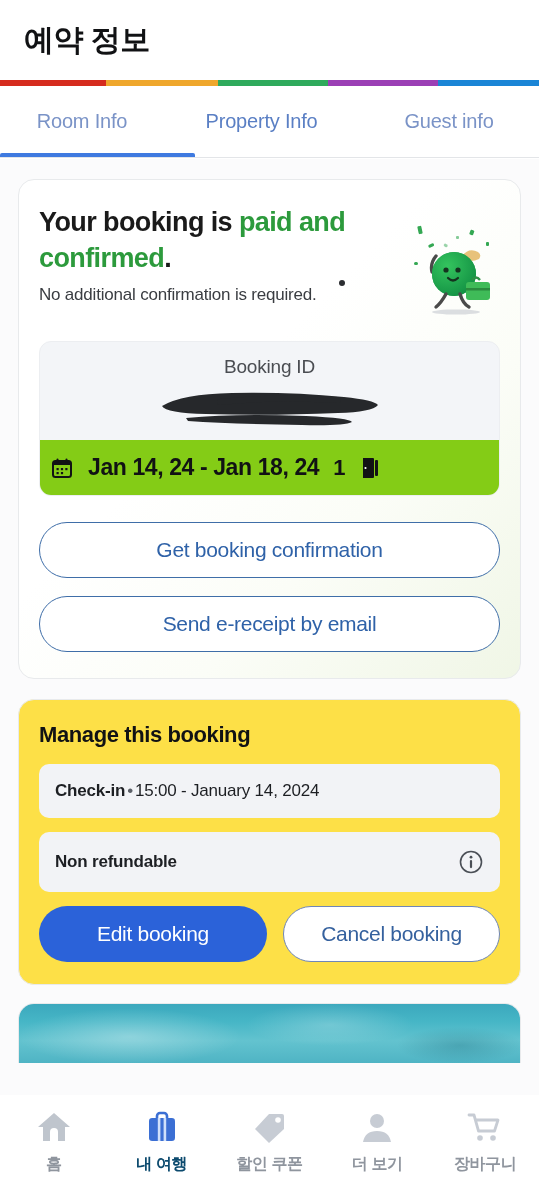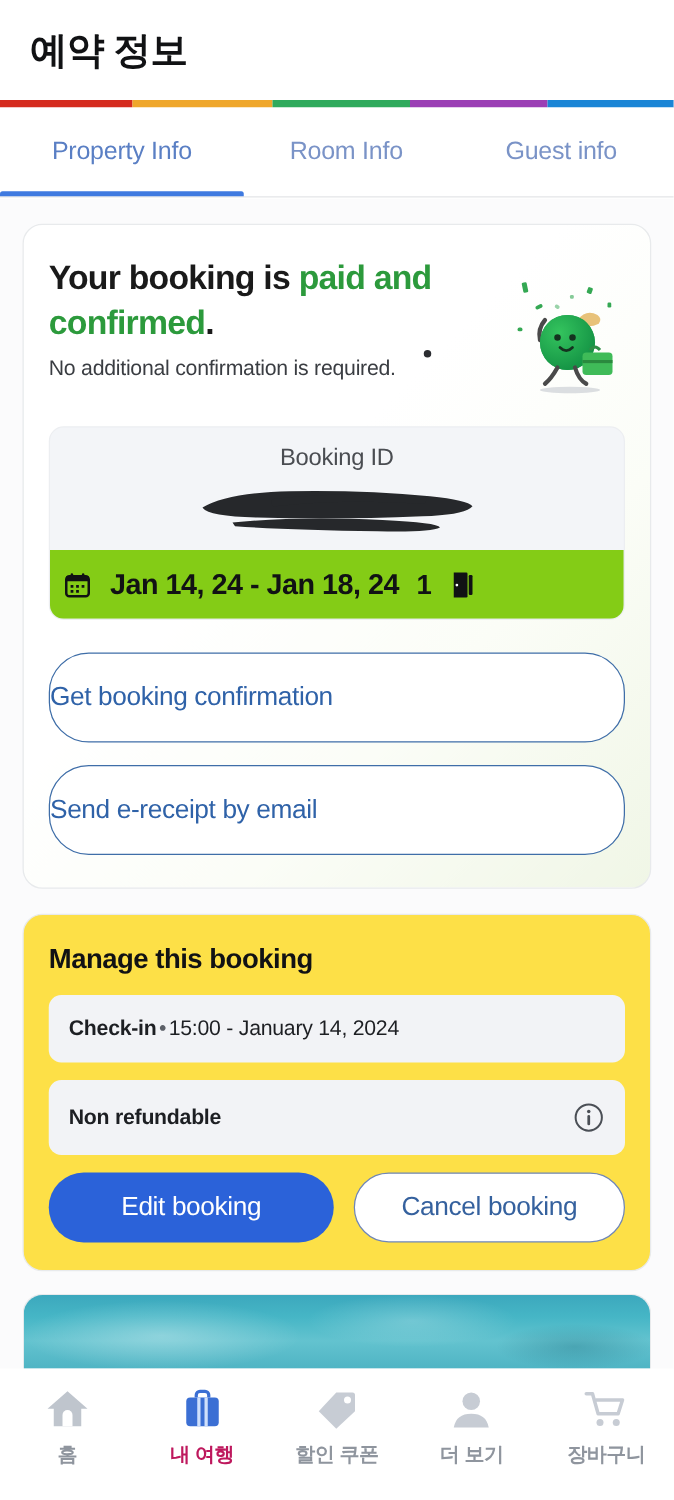--- a/index.html
+++ b/index.html
@@ -62,23 +62,23 @@
   .bid-label{ font-size:19px; color:#4a4d52; letter-spacing:-0.2px; }
   .bid-redact{ position:relative; height:52px; margin-top:2px; }
   .bid-redact svg{ position:absolute; left:50%; top:0; transform:translateX(-50%); }
   .bid-bottom{ background:#84cc16; padding:14px 10px;
                display:flex; align-items:center; gap:14px; }
   .bid-dates{ font-size:23px; font-weight:bold; color:#111214; letter-spacing:-0.4px; }
   .bid-rooms{ font-size:22px; font-weight:bold; color:#111214; }
   .ic{ display:inline-flex; align-items:center; justify-content:center; }
 
   
-  .obtn{ margin-top:18px; height:72px; border-radius:32px;
+  .obtn{ margin-top:18px; height:56px; border-radius:32px;
          border:1.5px solid #3f6ea8; background:#fff;
-         display:flex; align-items:center; 
+         display:flex; align-items:center; justify-content:center;
          font-size:21px; color:#2f62a8; letter-spacing:-0.3px; }
   .obtn.first{ margin-top:26px; }
 
   
   .manage-card{ padding:22px 20px 22px 20px; }
   .manage-title{ font-size:22px; font-weight:bold; color:#111214;
                  letter-spacing:-0.4px; margin-bottom:16px; }
   .mrow{ background:#f2f3f6; border-radius:10px; padding:17px 16px;
          display:flex; align-items:center; justify-content:space-between;
          margin-bottom:14px; }
@@ -107,46 +107,46 @@
             radial-gradient(ellipse 90px 26px at 88% 70%, rgba(0,70,90,.22), transparent 70%),
             linear-gradient(180deg,#3ca8bd 0%,#46b6c6 30%,#63c3cf 62%,#4fb4c4 100%); }
 
   
   .bottomnav{ position:absolute; left:0; right:0; bottom:0; height:105px;
               background:#fff; display:flex; align-items:flex-start;
               padding-top:14px; }
   .nav-item{ flex:1 1 0; display:flex; flex-direction:column;
              align-items:center; gap:9px; }
   .nav-label{ font-size:16px; font-weight:bold; color:#8f959e; letter-spacing:-0.4px; }
-  .nav-item.active .nav-label{ color:#be185d; }
+  .nav-item.active .nav-label{ color:#0c4a6e; }
   .nav-icon{ width:38px; height:36px; display:block; }
 </style>
 </head>
 <body>
 
 <div id="app">
 
   <div class="header">
     <div class="header-title">예약 정보</div>
   </div>
 
   <div class="rainbow">
     <span class="r0" style="background:#d52b1e"></span>
     <span class="r1" style="background:#efa72c"></span>
     <span class="r2" style="background:#2faa5c"></span>
     <span class="r3" style="background:#9b3fb5"></span>
     <span class="r4" style="background:#1a85d6"></span>
   </div>
 
   <div class="tabs">
+    <div class="tab t1">
+      <span>Room Info</span>
+    </div>
     <div class="tab t0 active">
       <span>Property Info</span>
-    </div>
-    <div class="tab t1">
-      <span>Room Info</span>
     </div>
     <div class="tab t2">
       <span>Guest info</span>
     </div>
     <div class="tab-underline"></div>
   </div>
 
   <div class="body">
 
     <div class="card conf-card">

